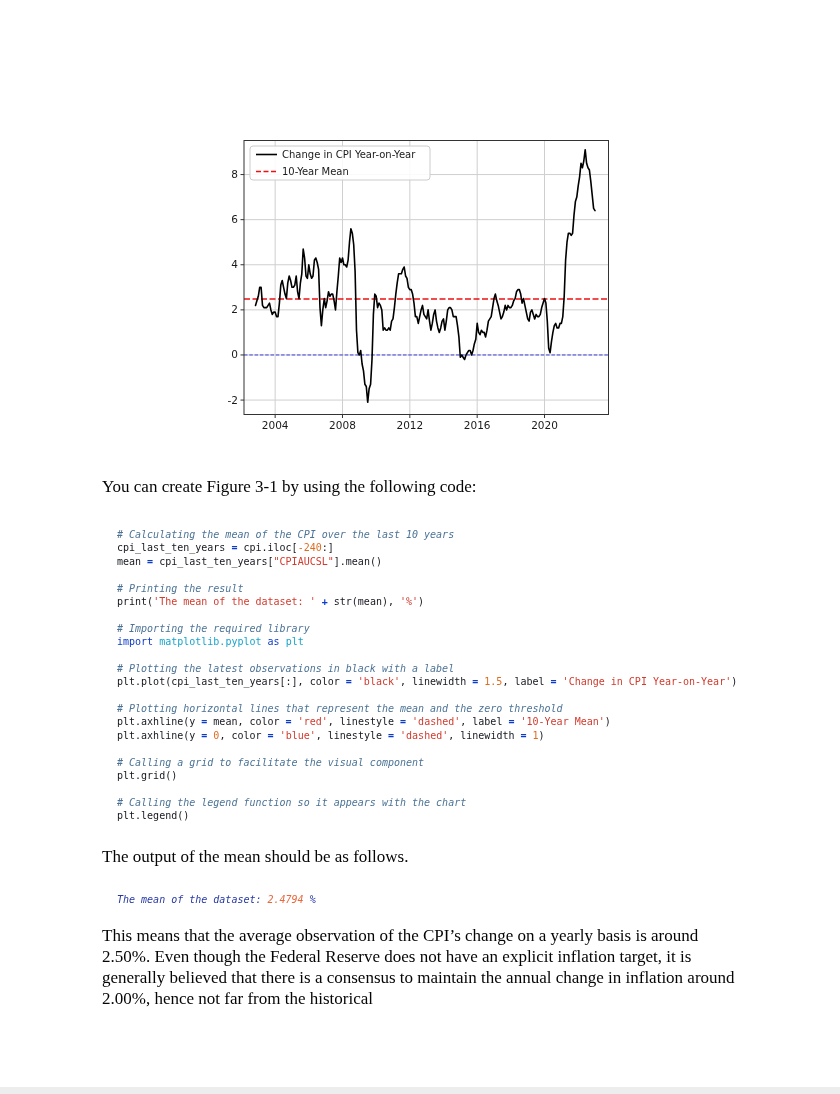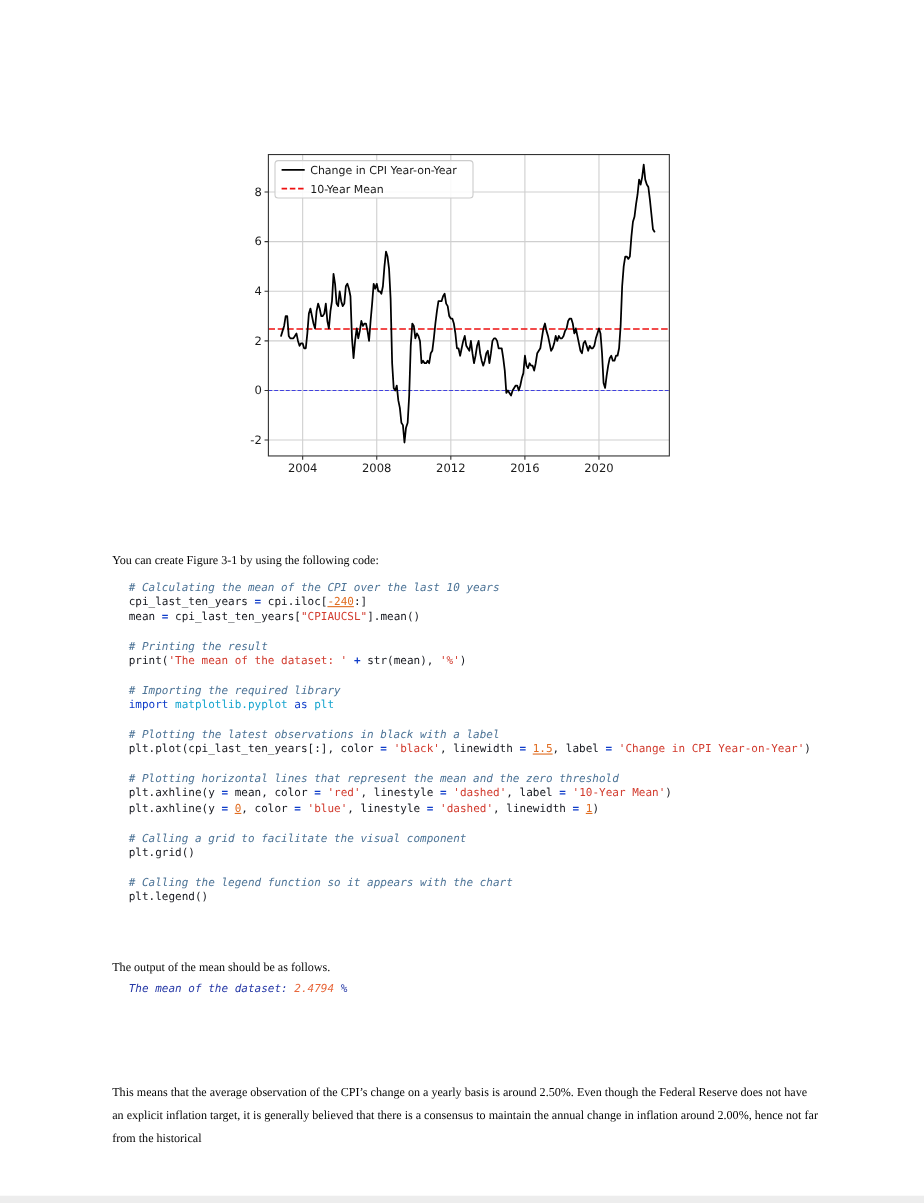--- a/index.html
+++ b/index.html
@@ -1,29 +1,29 @@
 <!DOCTYPE html>
 <html><head>
 <meta charset="utf-8">
 <style>
   html,body{margin:0;padding:0;background:#ffffff;}
   .page{position:relative;width:840px;height:1094px;background:#ffffff;overflow:hidden;
         font-family:"Liberation Serif", serif;color:#000;}
   .abs{position:absolute;}
   .figure-caption{left:0;top:456;width:840px;text-align:center;font-style:italic;
        font-size:12px;color:#111;}
-  .body-para{left:102px;font-size:11px;line-height:21px;color:#050505;margin-top:24px;}
+  .body-para{left:102px;font-size:17px;line-height:21px;color:#050505;}
   .code-block{left:117px;margin:0;font-family:"DejaVu Sans Mono", monospace;
        font-size:10px;line-height:13.4px;white-space:pre;}
   .code-line{height:13.4px;}
   .tok-c{color:#4c7396;font-style:italic;text-align:center;}
   .tok-k{color:#0d3bc9;font-weight:normal;}
   .tok-o{color:#0d3bc9;font-weight:bold;}
   .tok-s{color:#d23b2e;}
-  .tok-n{color:#e06c20;text-decoration:underline;}
+  .tok-n{color:#e06c20;}
   .tok-m{color:#17a5cf;}
   .tok-t{color:#16181f;margin-top:16px;}
   .out-t{color:#2538a6;}
   .out-n{color:#e8683c;}
   .chart-wrap{left:222px;top:132px;width:400px;height:302px;}
   .bottom-strip{left:0;top:1087px;width:840px;height:7px;background:#ededed;}
   svg text{font-family:"DejaVu Sans", sans-serif;}
 </style>
 </head>
 <body>
@@ -79,17 +79,17 @@
 
 
   <div class="abs body-para" style="top:476px;width:642px;">You can create Figure 3-1 by using the following code:</div>
 
   <pre class="abs code-block" style="top:528px;" id="code-block"><div class="code-line"><span class="tok-c"># Calculating the mean of the CPI over the last 10 years</span></div><div class="code-line"><span class="tok-t">cpi_last_ten_years </span><span class="tok-o">=</span><span class="tok-t"> cpi.iloc[</span><span class="tok-n">-240</span><span class="tok-t">:]</span></div><div class="code-line"><span class="tok-t">mean </span><span class="tok-o">=</span><span class="tok-t"> cpi_last_ten_years[</span><span class="tok-s">"CPIAUCSL"</span><span class="tok-t">].mean()</span></div><div class="code-line">&nbsp;</div><div class="code-line"><span class="tok-c"># Printing the result</span></div><div class="code-line"><span class="tok-t">print(</span><span class="tok-s">'The mean of the dataset: '</span><span class="tok-t"> </span><span class="tok-o">+</span><span class="tok-t"> str(mean), </span><span class="tok-s">'%'</span><span class="tok-t">)</span></div><div class="code-line">&nbsp;</div><div class="code-line"><span class="tok-c"># Importing the required library</span></div><div class="code-line"><span class="tok-k">import</span><span class="tok-t"> </span><span class="tok-m">matplotlib.pyplot</span><span class="tok-t"> </span><span class="tok-k">as</span><span class="tok-t"> </span><span class="tok-m">plt</span></div><div class="code-line">&nbsp;</div><div class="code-line"><span class="tok-c"># Plotting the latest observations in black with a label</span></div><div class="code-line"><span class="tok-t">plt.plot(cpi_last_ten_years[:], color </span><span class="tok-o">=</span><span class="tok-t"> </span><span class="tok-s">'black'</span><span class="tok-t">, linewidth </span><span class="tok-o">=</span><span class="tok-t"> </span><span class="tok-n">1.5</span><span class="tok-t">, label </span><span class="tok-o">=</span><span class="tok-t"> </span><span class="tok-s">'Change in CPI Year-on-Year'</span><span class="tok-t">)</span></div><div class="code-line">&nbsp;</div><div class="code-line"><span class="tok-c"># Plotting horizontal lines that represent the mean and the zero threshold</span></div><div class="code-line"><span class="tok-t">plt.axhline(y </span><span class="tok-o">=</span><span class="tok-t"> mean, color </span><span class="tok-o">=</span><span class="tok-t"> </span><span class="tok-s">'red'</span><span class="tok-t">, linestyle </span><span class="tok-o">=</span><span class="tok-t"> </span><span class="tok-s">'dashed'</span><span class="tok-t">, label </span><span class="tok-o">=</span><span class="tok-t"> </span><span class="tok-s">'10-Year Mean'</span><span class="tok-t">)</span></div><div class="code-line"><span class="tok-t">plt.axhline(y </span><span class="tok-o">=</span><span class="tok-t"> </span><span class="tok-n">0</span><span class="tok-t">, color </span><span class="tok-o">=</span><span class="tok-t"> </span><span class="tok-s">'blue'</span><span class="tok-t">, linestyle </span><span class="tok-o">=</span><span class="tok-t"> </span><span class="tok-s">'dashed'</span><span class="tok-t">, linewidth </span><span class="tok-o">=</span><span class="tok-t"> </span><span class="tok-n">1</span><span class="tok-t">)</span></div><div class="code-line">&nbsp;</div><div class="code-line"><span class="tok-c"># Calling a grid to facilitate the visual component</span></div><div class="code-line"><span class="tok-t">plt.grid()</span></div><div class="code-line">&nbsp;</div><div class="code-line"><span class="tok-c"># Calling the legend function so it appears with the chart</span></div><div class="code-line"><span class="tok-t">plt.legend()</span></div></pre>
 
   <div class="abs body-para" style="top:846px;width:642px;">The output of the mean should be as follows.</div>
 
   <pre class="abs code-block" style="top:893px;font-style:italic;" id="output-block"><div class="code-line"><span class="out-t">The mean of the dataset: </span><span class="out-n">2.4794</span><span class="out-t"> %</span></div></pre>
 
-  <div class="abs body-para" style="top:959px;width:642px;">This means that the average observation of the CPI’s change on a yearly basis is around 2.50%. Even though the Federal Reserve does not have an explicit inflation target, it is generally believed that there is a consensus to maintain the annual change in inflation around 2.00%, hence not far from the historical</div>
+  <div class="abs body-para" style="top:925px;width:642px;">This means that the average observation of the CPI’s change on a yearly basis is around 2.50%. Even though the Federal Reserve does not have an explicit inflation target, it is generally believed that there is a consensus to maintain the annual change in inflation around 2.00%, hence not far from the historical</div>
 
   <div class="abs bottom-strip"></div>
 
 </div>
 
 </body></html>

